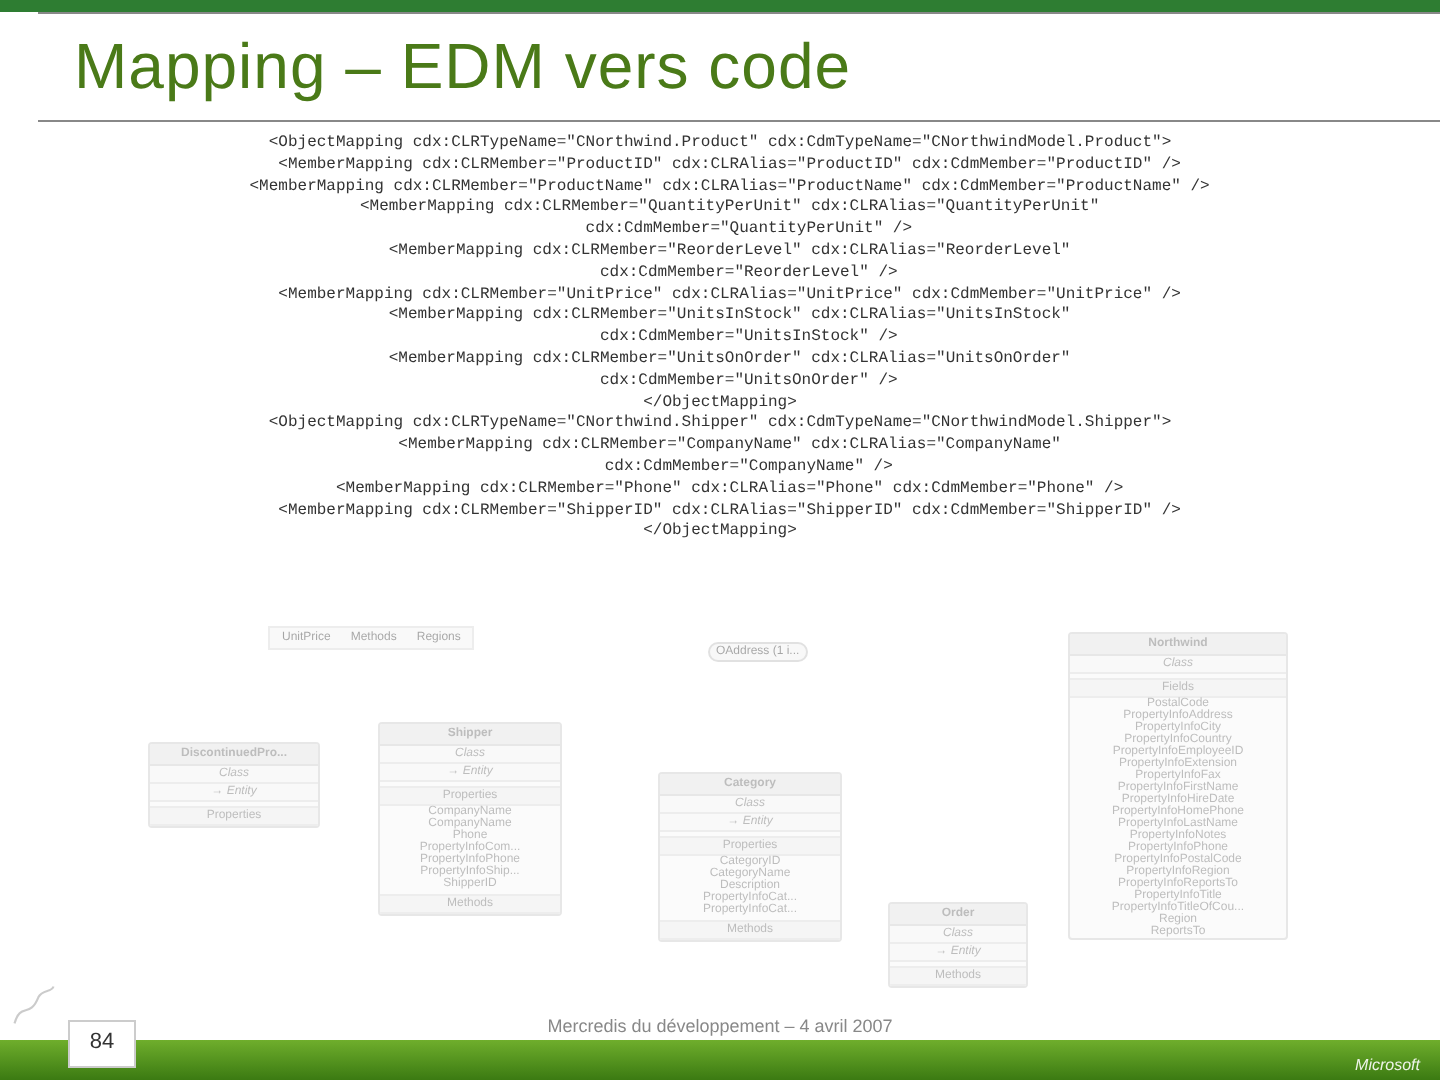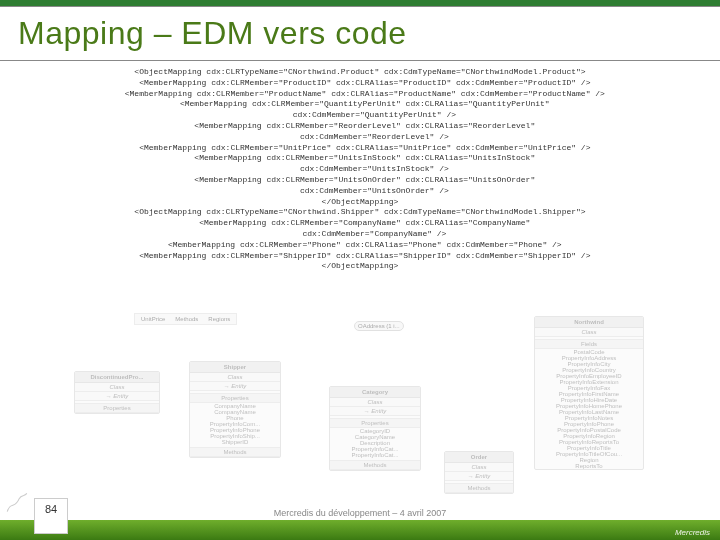--- a/index.html
+++ b/index.html
@@ -9,20 +9,21 @@
     background: #fff;
     font-family: Verdana, Arial, sans-serif;
     overflow: hidden;
     position: relative;
   }
   .topbar { height: 6px; background: #2e7d32; }
   .titlebar {
     border-top: 1px solid #888;
     border-bottom: 1px solid #888;
     padding: 8px 18px;
+    margin-left: 19px;
   }
   .titlebar h1 {
     font-size: 32px;
     font-weight: 400;
     color: #4a7a18;
     font-family: "Trebuchet MS", Verdana, sans-serif;
     letter-spacing: 0.5px;
   }
   .content {
     position: relative;
@@ -104,21 +105,21 @@
     height: 46px;
   }
   .footer .bar {
     position: absolute; left: 0; right: 0; bottom: 0;
     height: 20px;
     background: linear-gradient(#6fae2c, #3b7a12);
   }
   .pagebox {
     position: absolute;
     left: 34px; bottom: 6px;
-    width: 34px; height: 36px;
+    width: 34px; height: 24px;
     background: #fff;
     border: 1px solid #ccc;
     font-size: 11px;
     text-align: center;
     line-height: 20px;
     color: #333;
   }
   .foot-text {
     position: absolute;
     bottom: 22px; left: 50%; transform: translateX(-50%);
@@ -250,14 +251,14 @@
   </div>
 </div>
 
 <div class="footer">
   <svg class="squiggle" viewBox="0 0 24 24">
     <path d="M3 20 C6 10, 10 18, 14 8 C16 4, 20 6, 21 3" stroke="#999" fill="none" stroke-width="1"></path>
   </svg>
   <div class="foot-text">Mercredis du développement – 4 avril 2007</div>
   <div class="bar"></div>
   <div class="pagebox">84</div>
-  <div class="ms-logo">Mercredis</div>
+  <div class="ms-logo">Microsoft</div>
 </div>
 
 </body></html>

